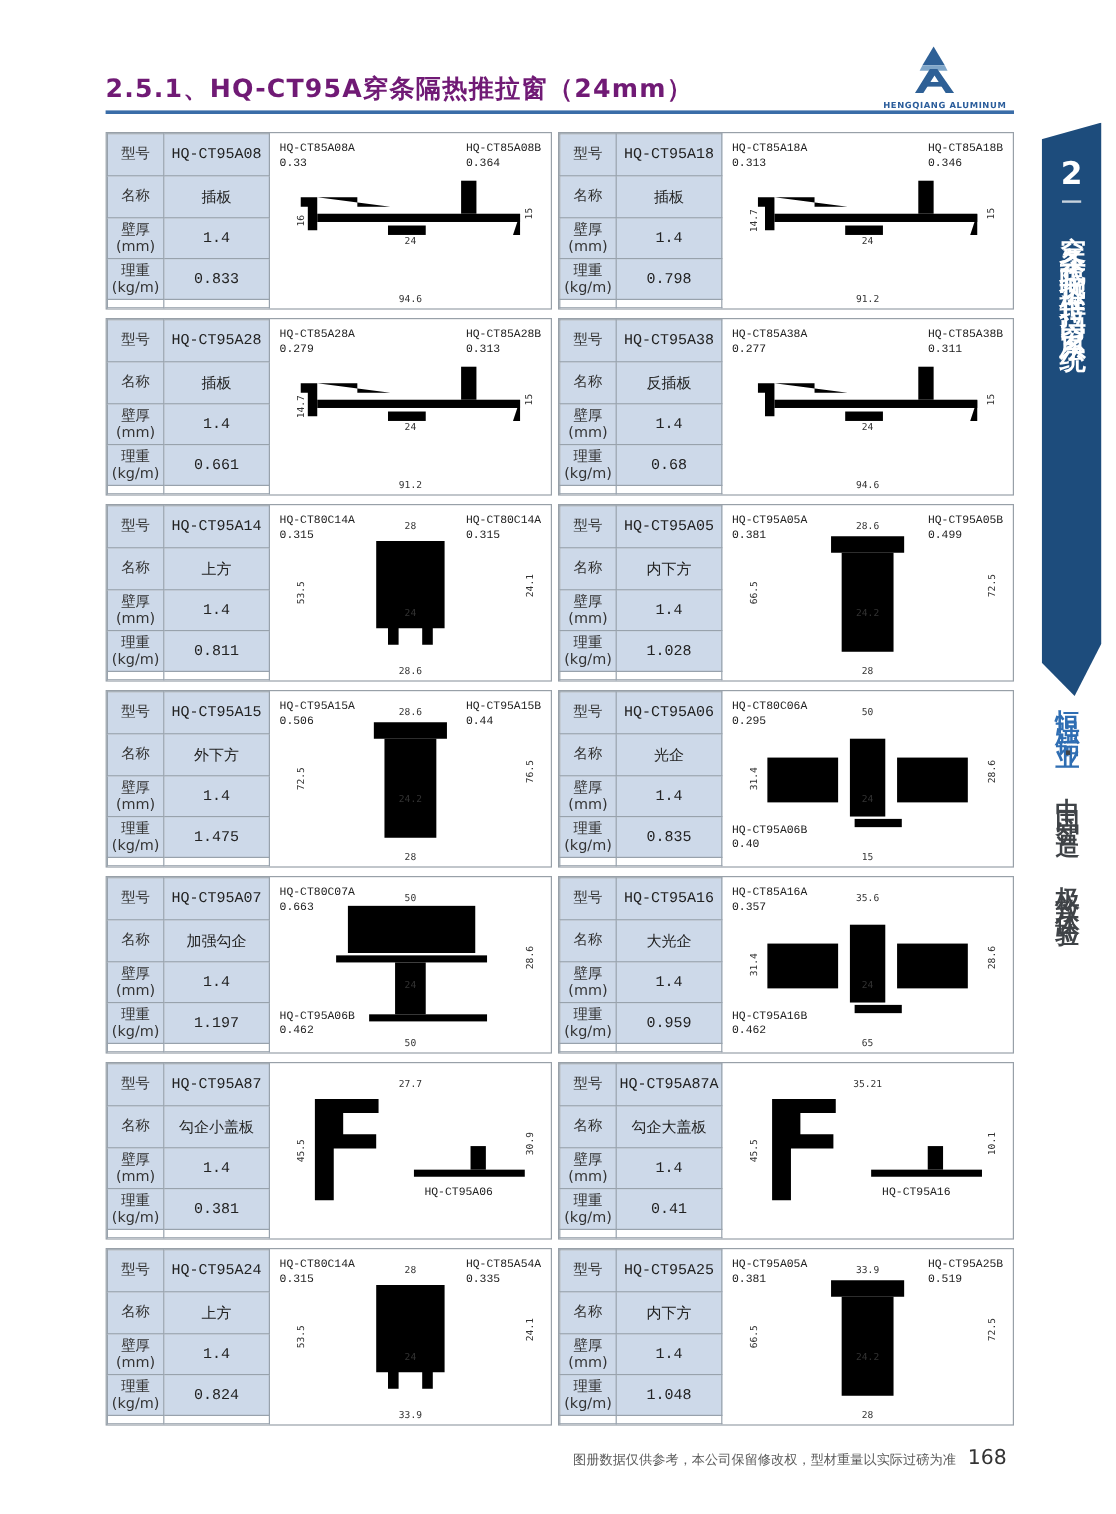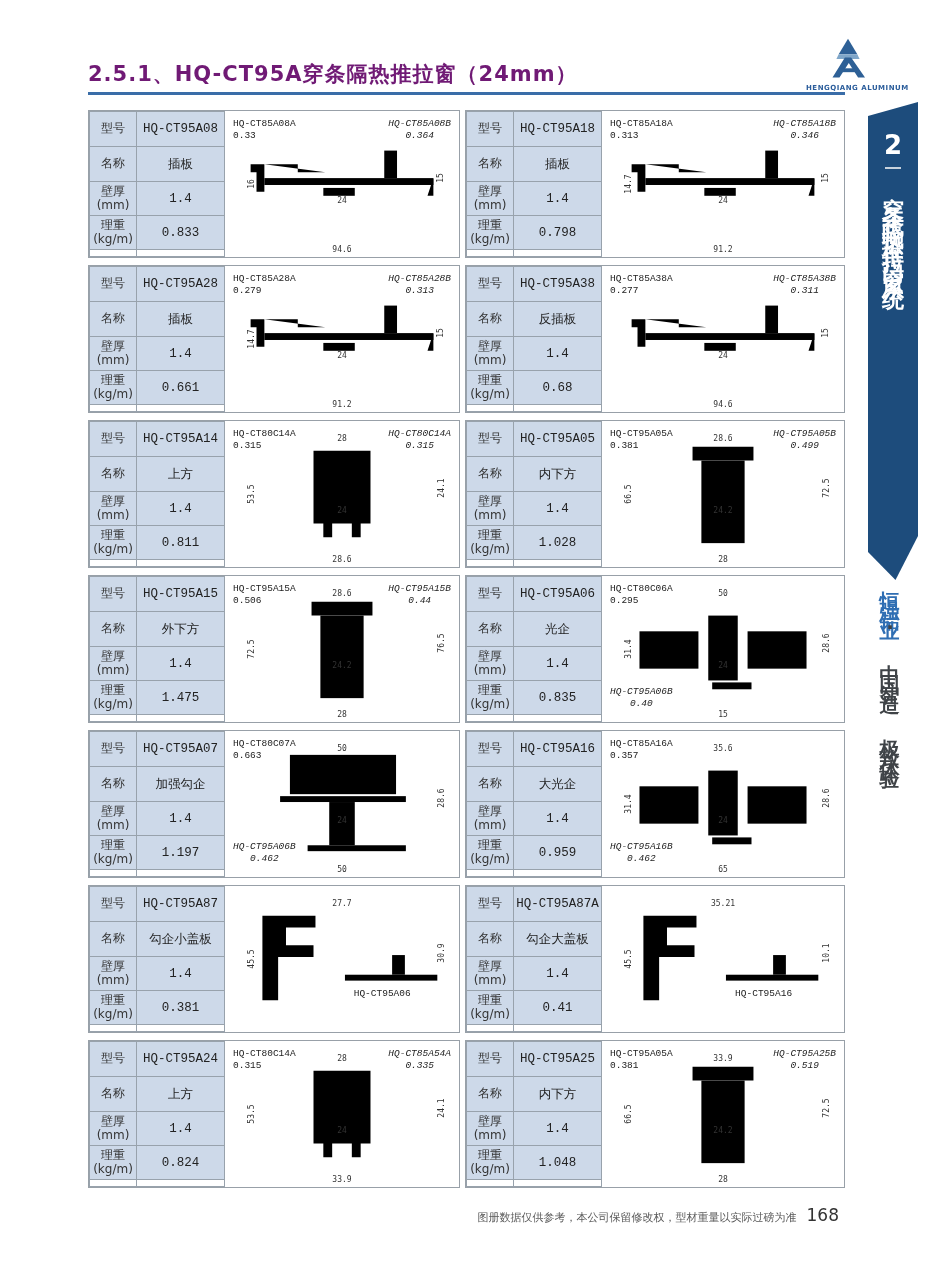--- a/index.html
+++ b/index.html
@@ -3,21 +3,21 @@
 <meta charset="utf-8">
 <style>
   html,body{margin:0;padding:0;}
   body{
     width:930px;height:1262px;position:relative;background:#ffffff;
     font-family:"DejaVu Sans","Liberation Sans",sans-serif;color:#3c3c3c;overflow:hidden;
   }
   
   .page-title{position:absolute;left:88px;top:46px;font-size:21px;font-weight:bold;color:#701a75;letter-spacing:1px;}
   .title-rule{position:absolute;left:88px;top:92px;width:757px;height:3px;background:#3a6da8;}
-  .logo{position:absolute;left:806px;top:34px;width:84px;text-align:center;}
+  .logo{position:absolute;left:736px;top:34px;width:84px;text-align:center;}
   .logo svg{width:62px;height:50px;display:block;margin:0 auto;}
   .logo-text{font-size:7px;font-weight:bold;color:#2b5d9b;letter-spacing:.5px;white-space:nowrap;}
   
   .ribbon{position:absolute;left:868px;top:102px;width:50px;height:478px;background:#1d4c7c;color:#fff;
     clip-path:polygon(0 14px,100% 0,100% 434px,55% 478px,0 450px);
     display:flex;flex-direction:column;align-items:center;}
   .ribbon-num{margin-top:28px;font-size:26px;font-weight:bold;}
   .ribbon-divider{width:16px;height:2px;background:#c7d2dd;margin:7px 0 10px;}
   .ribbon-title{writing-mode:vertical-rl;text-orientation:upright;font-size:22px;font-weight:bold;letter-spacing:9px;line-height:1;}
   .tagline{position:absolute;left:880px;top:575px;writing-mode:vertical-rl;text-orientation:upright;
@@ -33,21 +33,21 @@
   table.spec th{width:42px;font-weight:normal;font-size:12px;color:#333;line-height:1.15;}
   table.spec td{font-size:12.5px;color:#222;font-family:"Liberation Mono","DejaVu Sans Mono",monospace;}
   table.spec tr.r1{height:35px;padding-left:31px;} table.spec tr.r2{height:35px;}
   table.spec tr.r3{height:34px;margin-left:25px;} table.spec tr.r4{height:34px;margin-top:24px;}
   table.spec tr.empty th,table.spec tr.empty td{background:#fff;}
   .draw{position:relative;flex:1;overflow:hidden;}
   .draw svg.shape{position:absolute;left:50%;top:50%;transform:translate(-50%,-50%);width:226px;height:118px;}
   .part{position:absolute;font-family:"Liberation Mono","DejaVu Sans Mono",monospace;font-size:9.5px;color:#222;line-height:1.25;}
   .part span{display:block;}
   .part.a{left:8px;top:7px;}
-  .part.b{right:8px;top:7px;text-align:center;font-style:italic;}
+  .part.b{right:8px;top:7px;text-align:left;}
   .layout-stacked .part.b{right:auto;top:auto;left:8px;bottom:12px;}
   .layout-ref-only .part.a{left:55%;top:70%;}
   .dim{position:absolute;font-size:8px;color:#333;font-family:"DejaVu Sans Mono",monospace;}
   .dim.top{left:50%;top:13px;transform:translateX(-50%);}
   .dim.bottom{left:50%;bottom:3px;transform:translateX(-50%);text-align:right;}
   .dim.mid{left:50%;top:58%;transform:translateX(-50%);}
   .dim.left{left:26px;top:50%;transform:translate(-50%,-50%) rotate(-90deg);}
   .dim.right{right:18px;top:46%;transform:translate(50%,-50%) rotate(-90deg);}
   
   .footer{position:absolute;right:91px;top:1205px;display:flex;align-items:baseline;gap:10px;}

